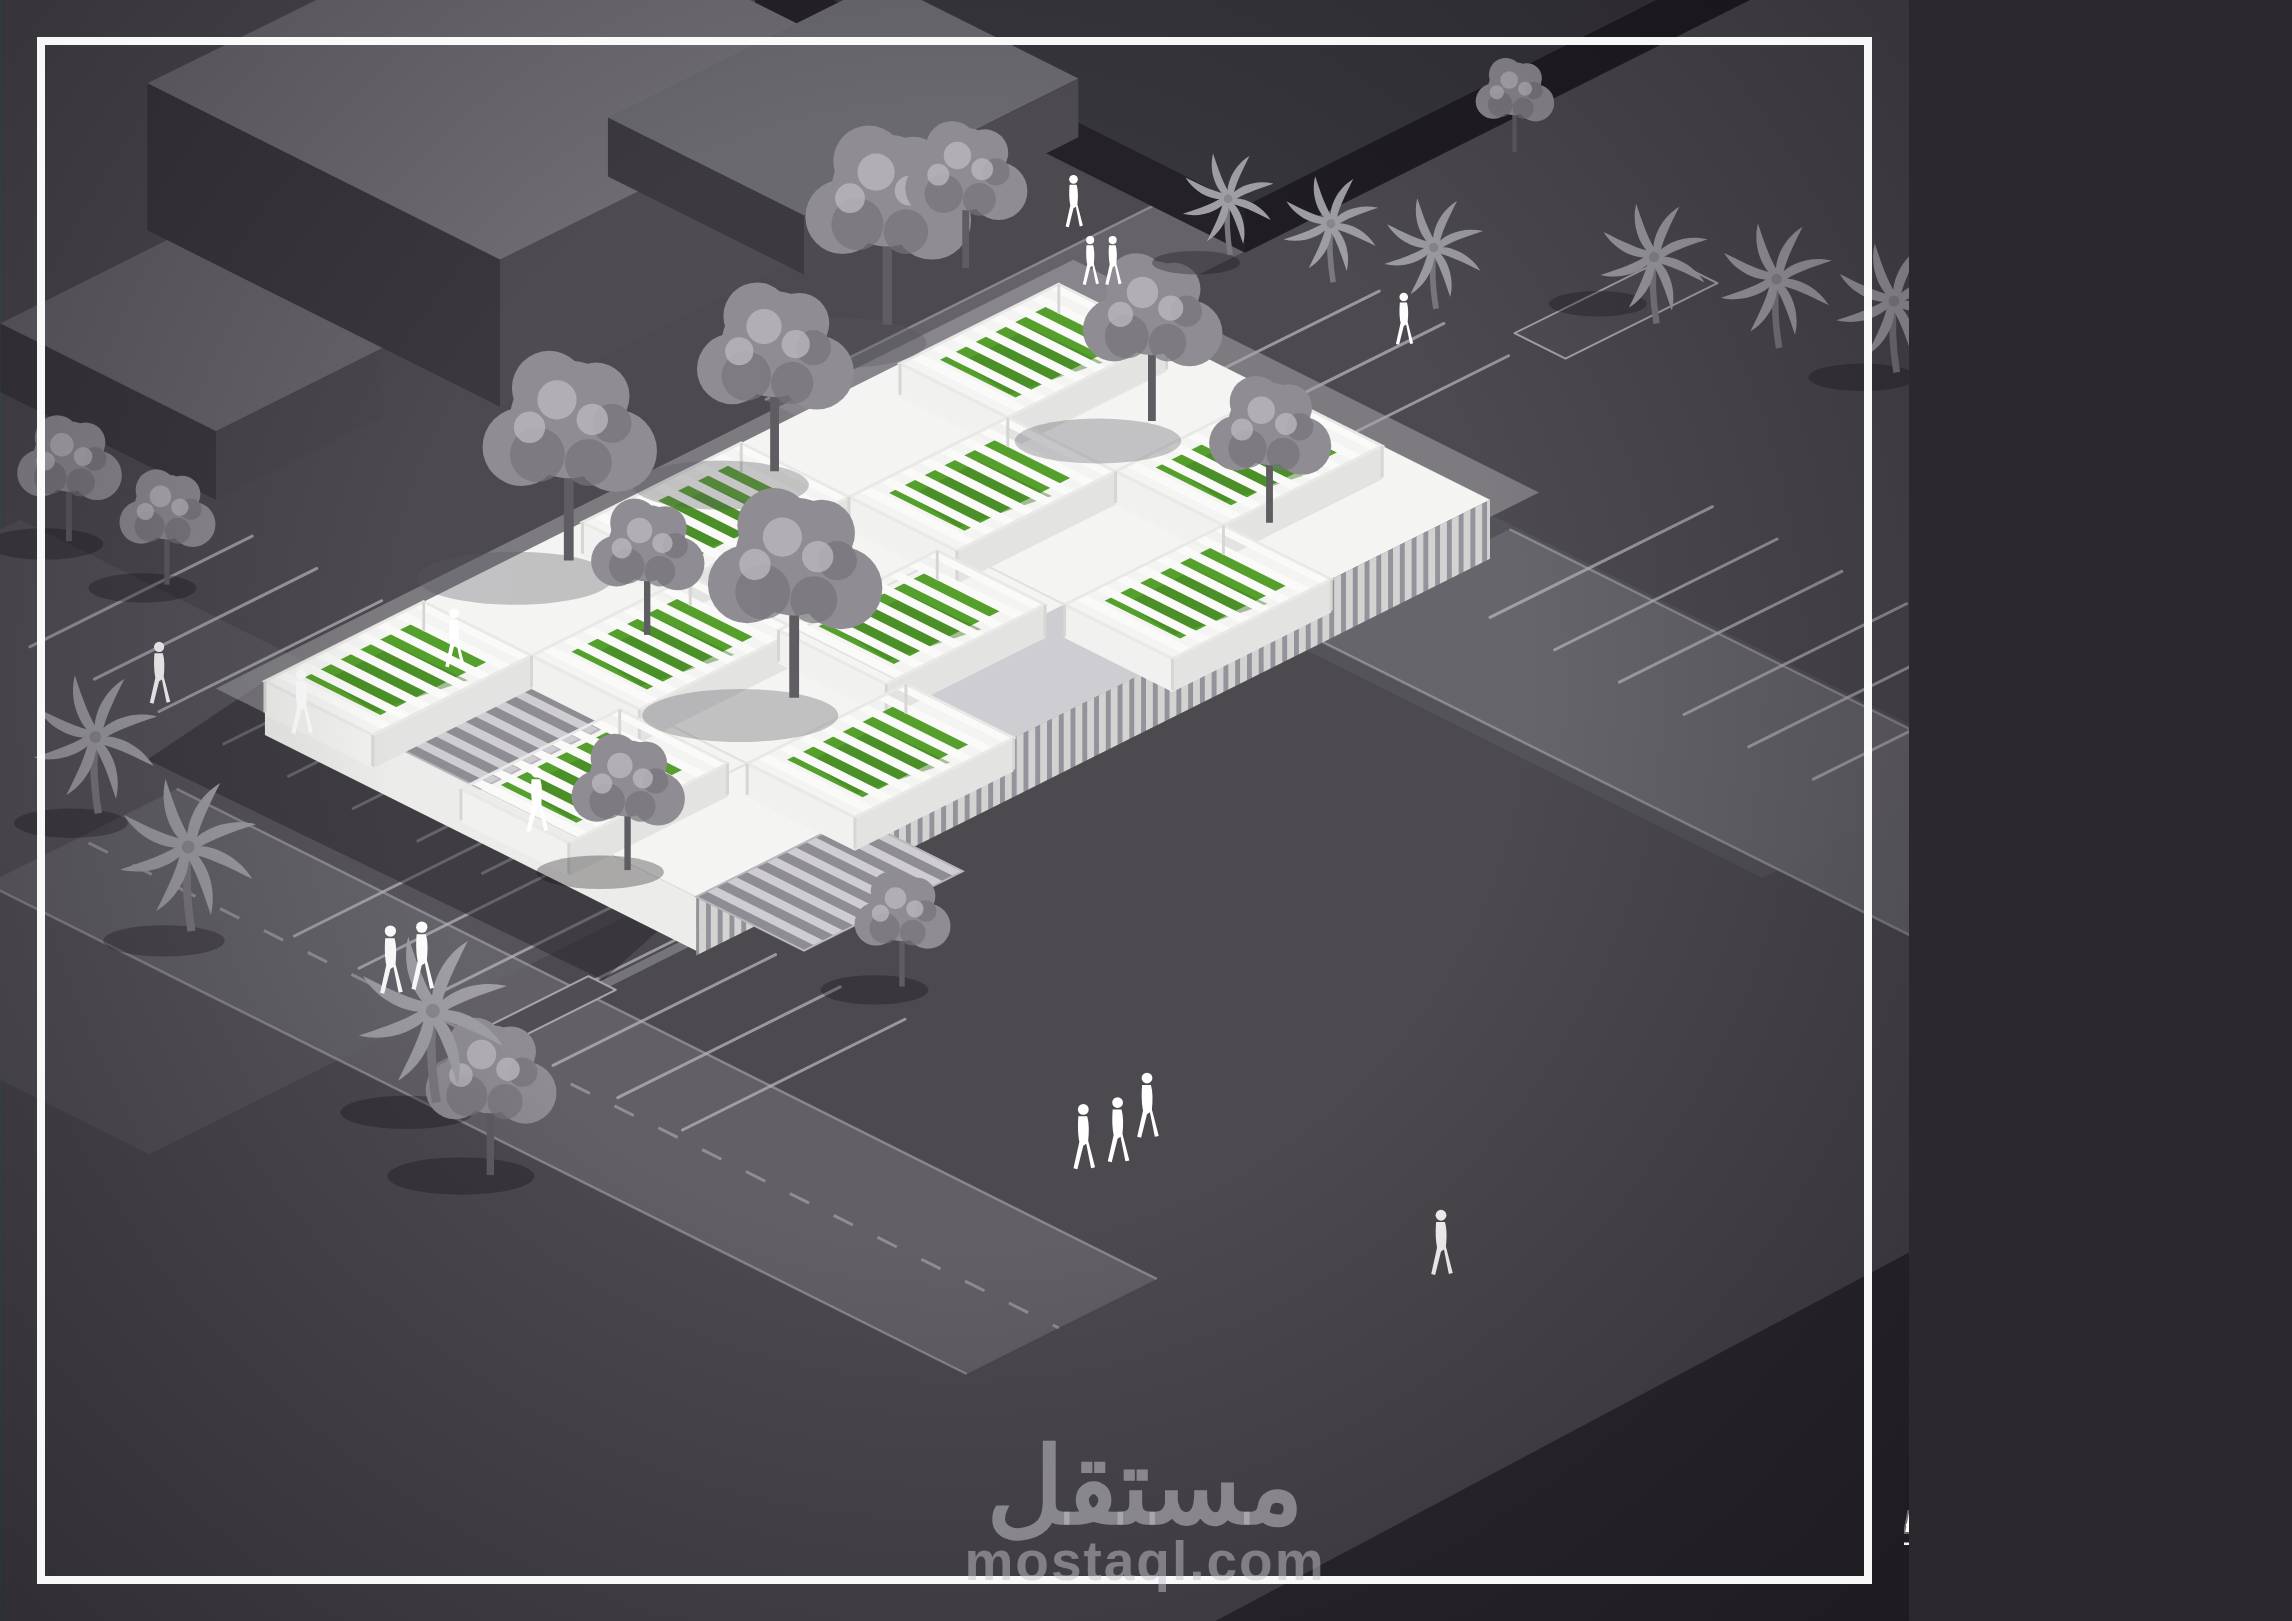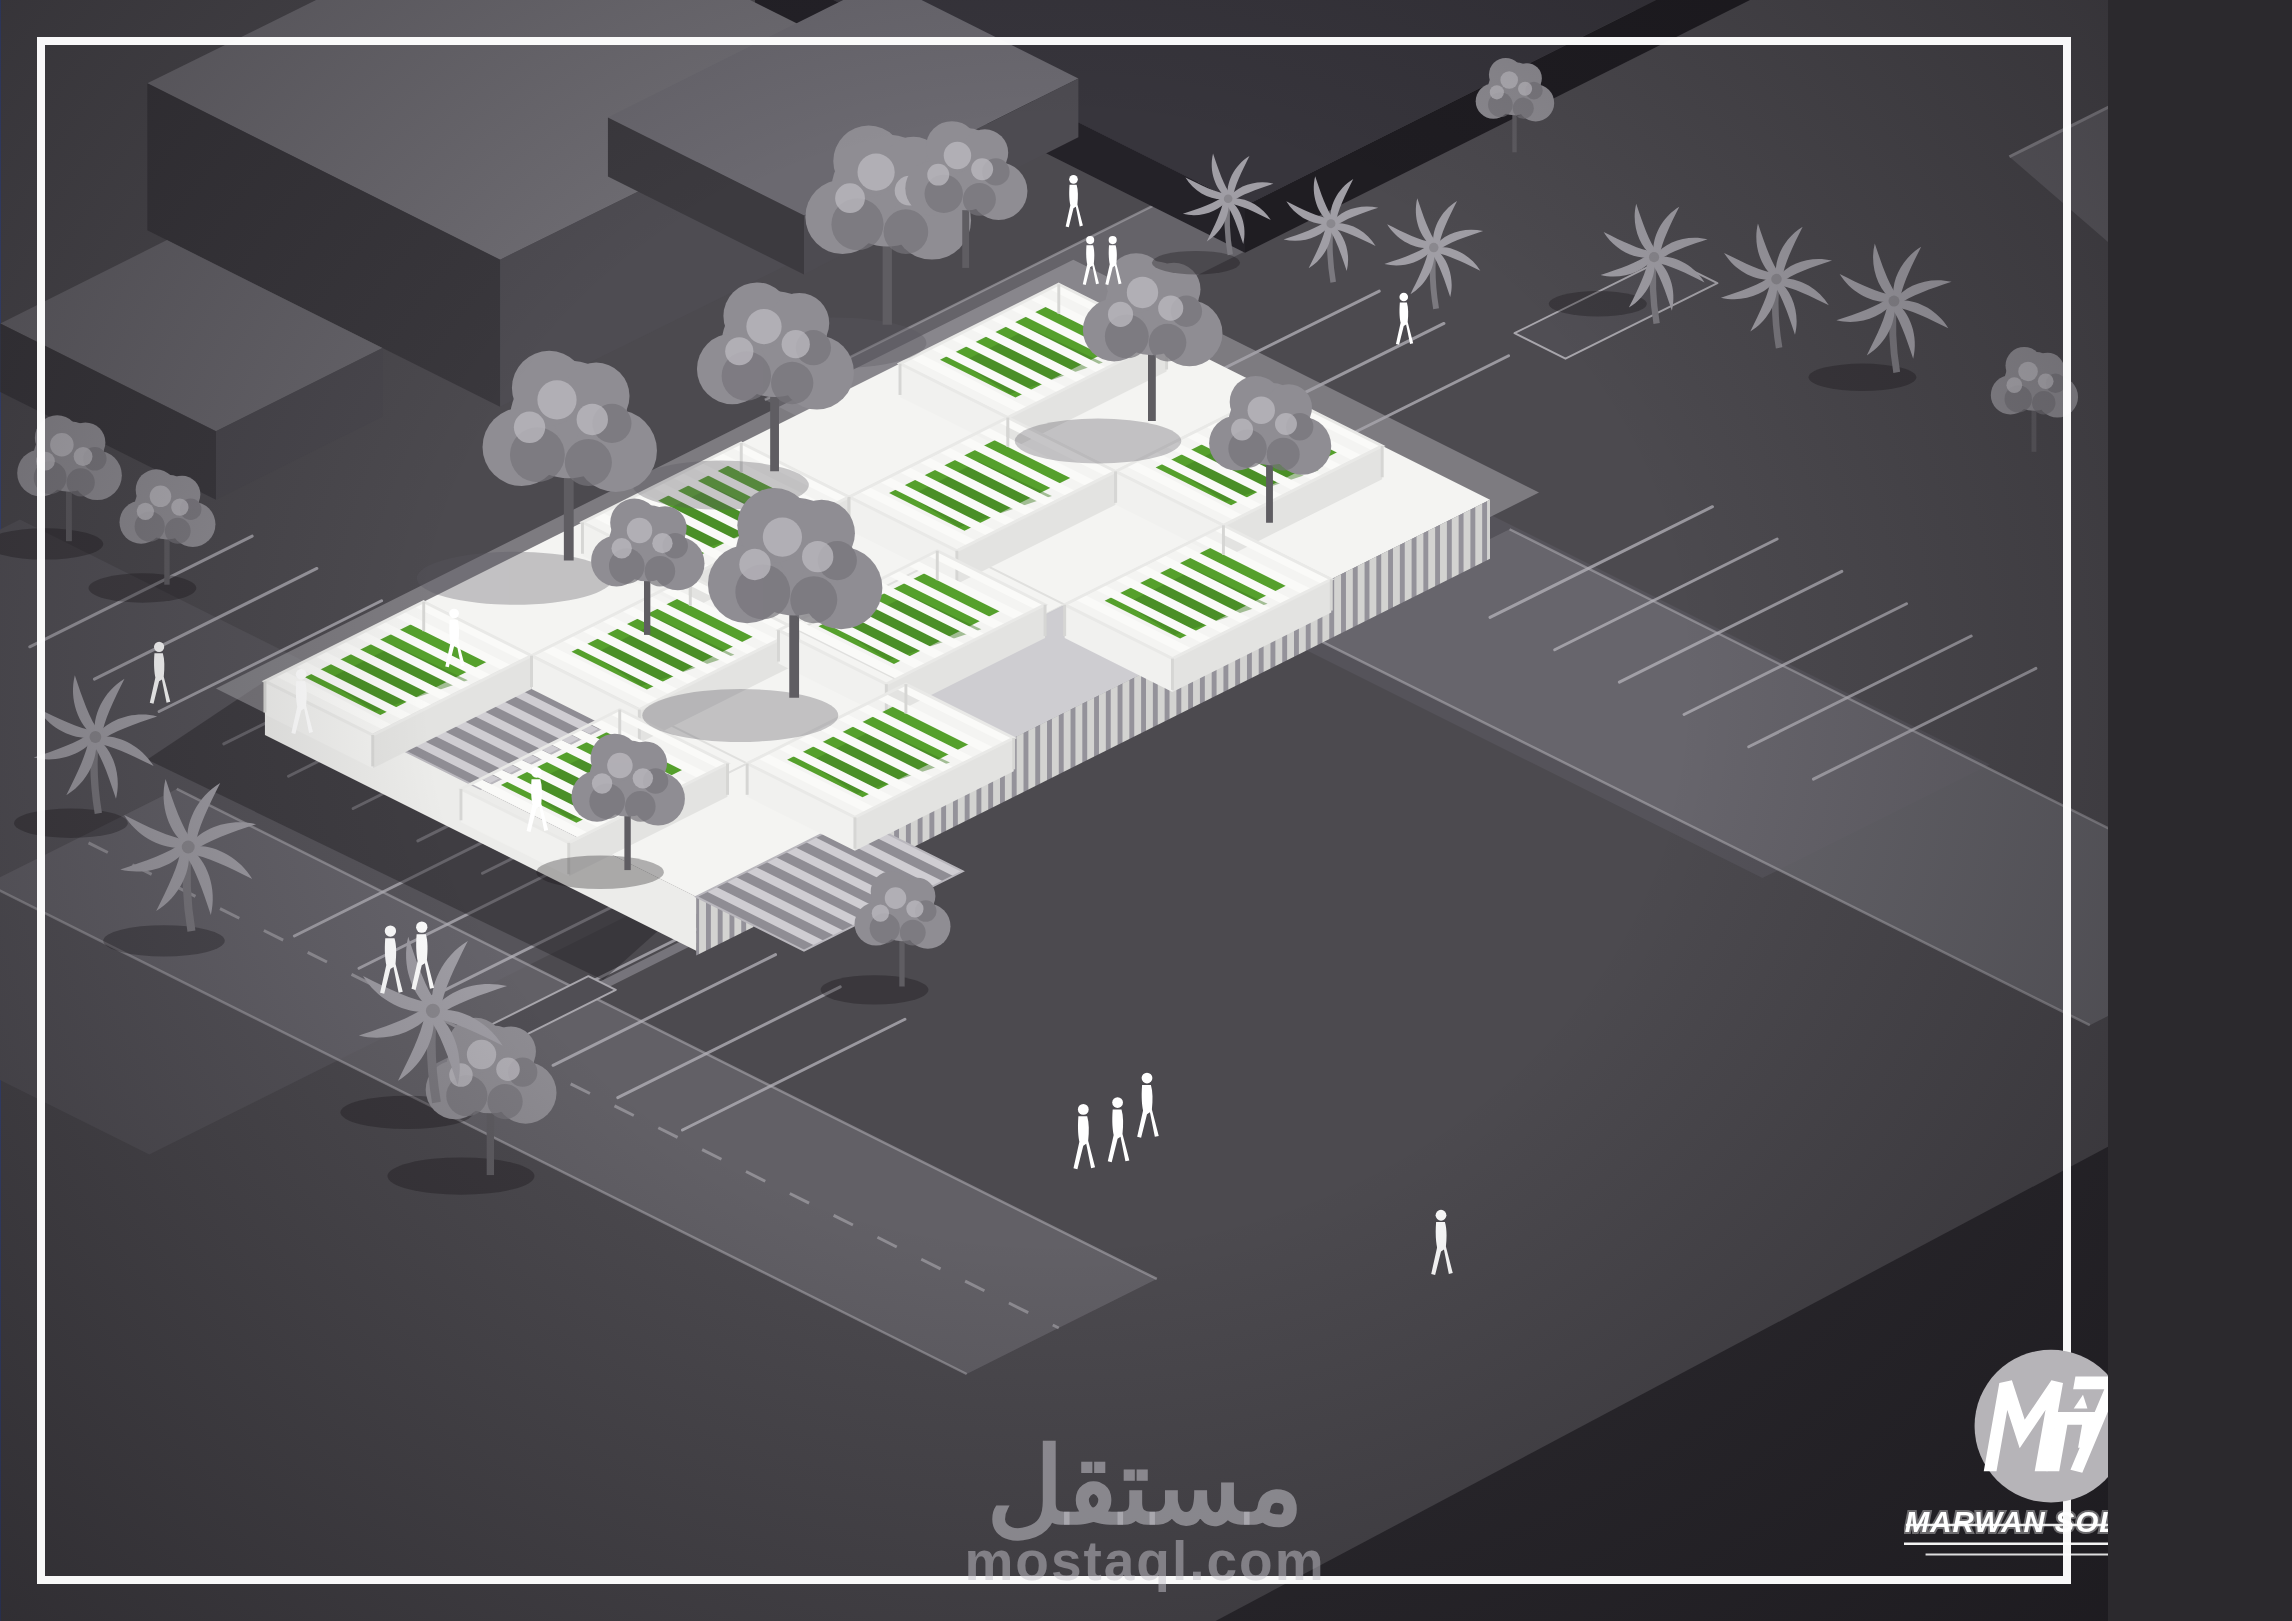--- a/index.html
+++ b/index.html
@@ -1,17 +1,17 @@
 <!DOCTYPE html>
 <html><head>
 <meta charset="utf-8">
 <style>
   html,body{margin:0;padding:0;background:#2b292d;}
-  .stage{position:relative;width:2108px;height:1621px;overflow:hidden;
-         background:#1d4ed8;font-family:"Liberation Sans",sans-serif;}
+  .stage{position:relative;width:1909px;height:1621px;overflow:hidden;
+         background:#0f766e;font-family:"Liberation Sans",sans-serif;}
   .stage svg.scene{position:absolute;left:0;top:0;}
   .vignette{position:absolute;inset:0;pointer-events:none;
     background:radial-gradient(ellipse at 50% 42%, rgba(0,0,0,0) 42%, rgba(10,8,12,0.42) 100%);}
   .frame{position:absolute;left:37px;top:37px;right:37px;bottom:37px;
          border:8.8px solid rgba(255,255,255,0.97);pointer-events:none;}
   .watermark{position:absolute;left:1145px;top:1433px;transform:translateX(-50%);
              text-align:center;pointer-events:none;}
   .watermark .ar{font-size:106px;font-weight:bold;line-height:1.0;
                  color:rgba(195,193,201,0.55);direction:rtl;}
   .watermark .en{font-size:55px;font-weight:bold;letter-spacing:2px;

